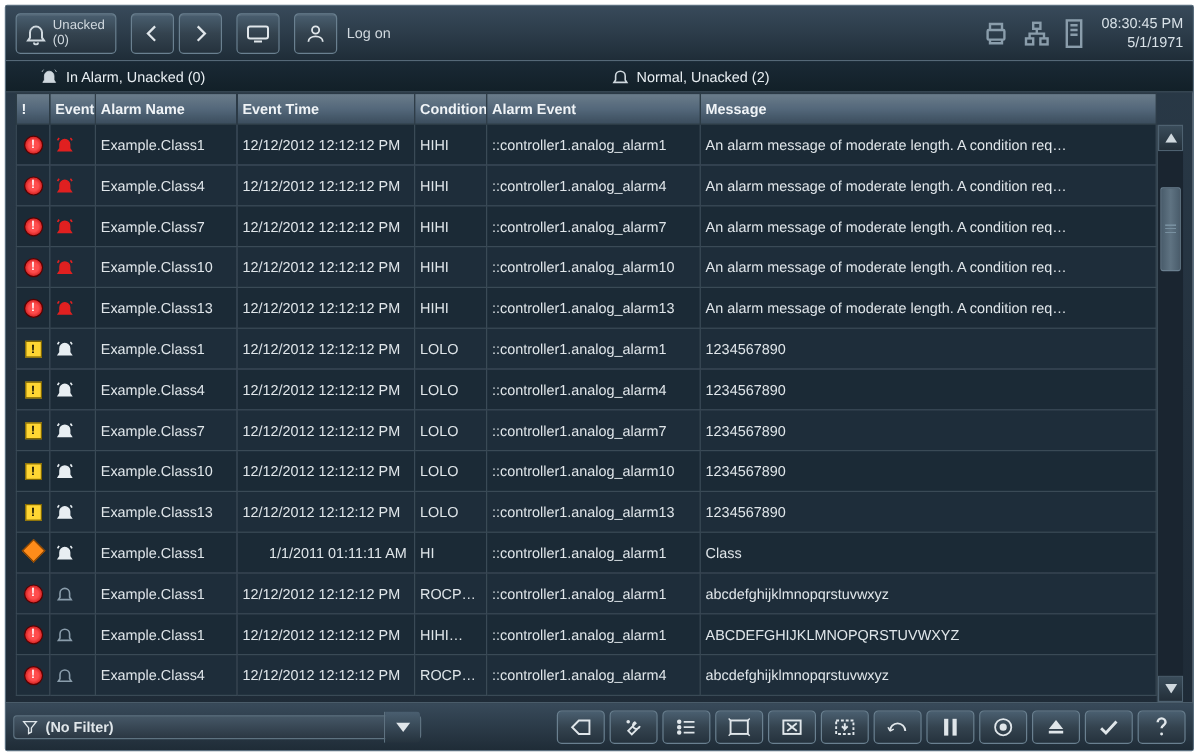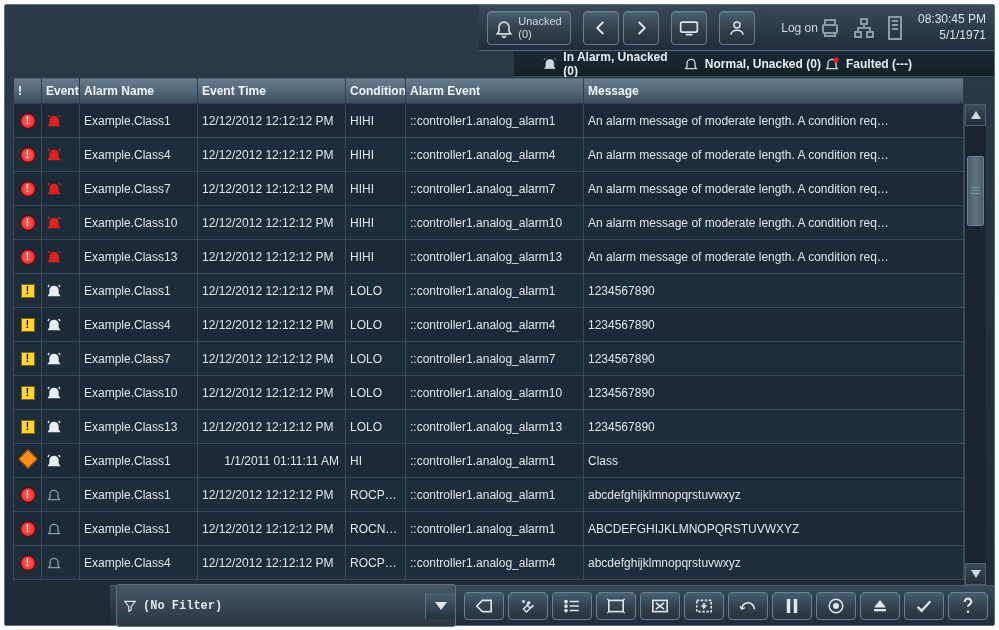--- a/index.html
+++ b/index.html
@@ -13,21 +13,20 @@
     color: #e0e6ea;
   }
   .app {
     position: absolute;
     top: 4px; left: 4px; right: 4px; bottom: 4px;
     background: linear-gradient(to bottom, #2a3a48, #1e2a36);
     border: 1px solid #5a6e7e;
     border-radius: 2px;
     display: flex;
     flex-direction: column;
-    align-items: flex-end;
   }
   
   .topbar {
     height: 46px;
     background: linear-gradient(to bottom, #384a5a 0%, #2c3c4a 50%, #1f2d38 100%);
     border-bottom: 1px solid #556877;
     display: flex;
     align-items: center;
     padding: 0 8px;
   }
@@ -43,40 +42,40 @@
     margin-right: 4px;
     color: #d0d8de;
     font-size: 12px;
     cursor: pointer;
     box-shadow: inset 0 1px 0 rgba(255,255,255,0.1);
   }
   .unacked-btn { width: 84px; justify-content: flex-start; padding: 0 6px; }
   .unacked-btn span.lbl { display:flex; flex-direction:column; line-height:1.1; margin-left:4px; font-size:11px;}
   .icon-svg { flex-shrink: 0; }
   .topbar .sep { width: 8px; }
-  .topbar .logon { margin-left: 22px; color:#d0d8de; }
+  .topbar .logon { margin-left: 4px; color:#d0d8de; }
   .topbar .spacer { flex: 1; }
   .topbar .clock { text-align: right; line-height: 1.3; font-size: 12px; color:#d9e2e8; }
   .device-icons { display:flex; gap:10px; margin-right:14px; align-items:center;}
   
   .filter-tabs {
     height: 26px;
     background: linear-gradient(to bottom, #1a2935, #122028);
     display: flex;
     align-items: center;
     padding: 0 10px 0 28px;
     border-bottom: 1px solid #3a4a56;
   }
   .filter-tab {
     flex: 1;
     display: flex;
     align-items: center;
     gap: 6px;
     font-size: 12px;
-    font-weight: bold;
+    font-weight: normal;
     color: #e8eef2;
   }
   
   .table-wrap {
     position: relative;
     flex: 1;
     display: flex;
     overflow: hidden;
     margin: 0 8px;
   }
@@ -142,28 +141,27 @@
     border-top:1px solid #4a5c6a;
     display:flex;
     align-items:center;
     padding:0 6px;
     gap:4px;
   }
   .filter-combo{
     flex:0 0 340px;
     display:flex;
     align-items:center;
-    height:43px;
+    height:20px;
     background:linear-gradient(to bottom,#455766,#2b3743);
     border:1px solid #5e7280;
     border-radius:3px;
     padding:0 6px;
     gap:6px;
     font-weight:bold;
-    font-family:Liberation Mono, monospace;
   }
   .filter-combo .dropdown{
     width:30px;height:26px;margin-left:auto;
     background:linear-gradient(to bottom,#4a5f70,#25323d);
     border-left:1px solid #5e7280;
     display:flex;align-items:center;justify-content:center;
     margin-right:-6px;
     border-radius:0 3px 3px 0;
   }
   .bottombar .spacer{flex:1;}
@@ -245,28 +243,21 @@
       <svg width="16" height="16" viewBox="0 0 24 24" fill="#cfd8de" stroke="#cfd8de" stroke-width="1">
           <path d="M18 16v-5a6 6 0 10-12 0v5l-2 3h16z"></path>
           <path d="M3 6c1-2 2-3 2-3M21 6c-1-2-2-3-2-3" fill="none"></path>
         </svg>
       <span>In Alarm, Unacked (0)</span>
     </div>
     <div class="filter-tab">
       <svg width="16" height="16" viewBox="0 0 24 24" fill="none" stroke="#cfd8de" stroke-width="2">
           <path d="M18 16v-5a6 6 0 10-12 0v5l-2 3h16z"></path>
         </svg>
-      <span>Normal, Unacked (0)</span>
-    </div>
-    <div class="filter-tab" style="flex:0 0 160px">
-      <svg width="16" height="16" viewBox="0 0 24 24" fill="none" stroke="#cfd8de" stroke-width="2">
-          <path d="M18 16v-5a6 6 0 10-12 0v5l-2 3h16z"></path>
-          <circle cx="18" cy="6" r="4" fill="#e02020" stroke="none"></circle>
-        </svg>
-      <span>Faulted (---)</span>
+      <span>Normal, Unacked (2)</span>
     </div>
   </div>
 
   <div class="table-wrap">
     <div class="table-scroll">
       <table>
         <colgroup>
           <col class="col-sev">
             <col class="col-alarm">
             <col class="col-class">
@@ -456,21 +447,21 @@
             </tr>
             <tr>
               <td class="col-sev"><span class="sev sev-red"></span></td>
               <td class="col-alarm">
                 <svg width="16" height="16" viewBox="0 0 24 24" fill="none" stroke="#8a9dab" stroke-width="2">
                   <path d="M18 16v-5a6 6 0 10-12 0v5l-2 3h16z"></path>
                 </svg>
               </td>
               <td>Example.Class1</td>
               <td style="text-align:left;padding-right:6px">12/12/2012 12:12:12 PM</td>
-              <td>ROCN…</td>
+              <td>HIHI…</td>
               <td>::controller1.analog_alarm1</td>
               <td>ABCDEFGHIJKLMNOPQRSTUVWXYZ</td>
             </tr>
             <tr>
               <td class="col-sev"><span class="sev sev-red"></span></td>
               <td class="col-alarm">
                 <svg width="16" height="16" viewBox="0 0 24 24" fill="none" stroke="#8a9dab" stroke-width="2">
                   <path d="M18 16v-5a6 6 0 10-12 0v5l-2 3h16z"></path>
                 </svg>
               </td>

